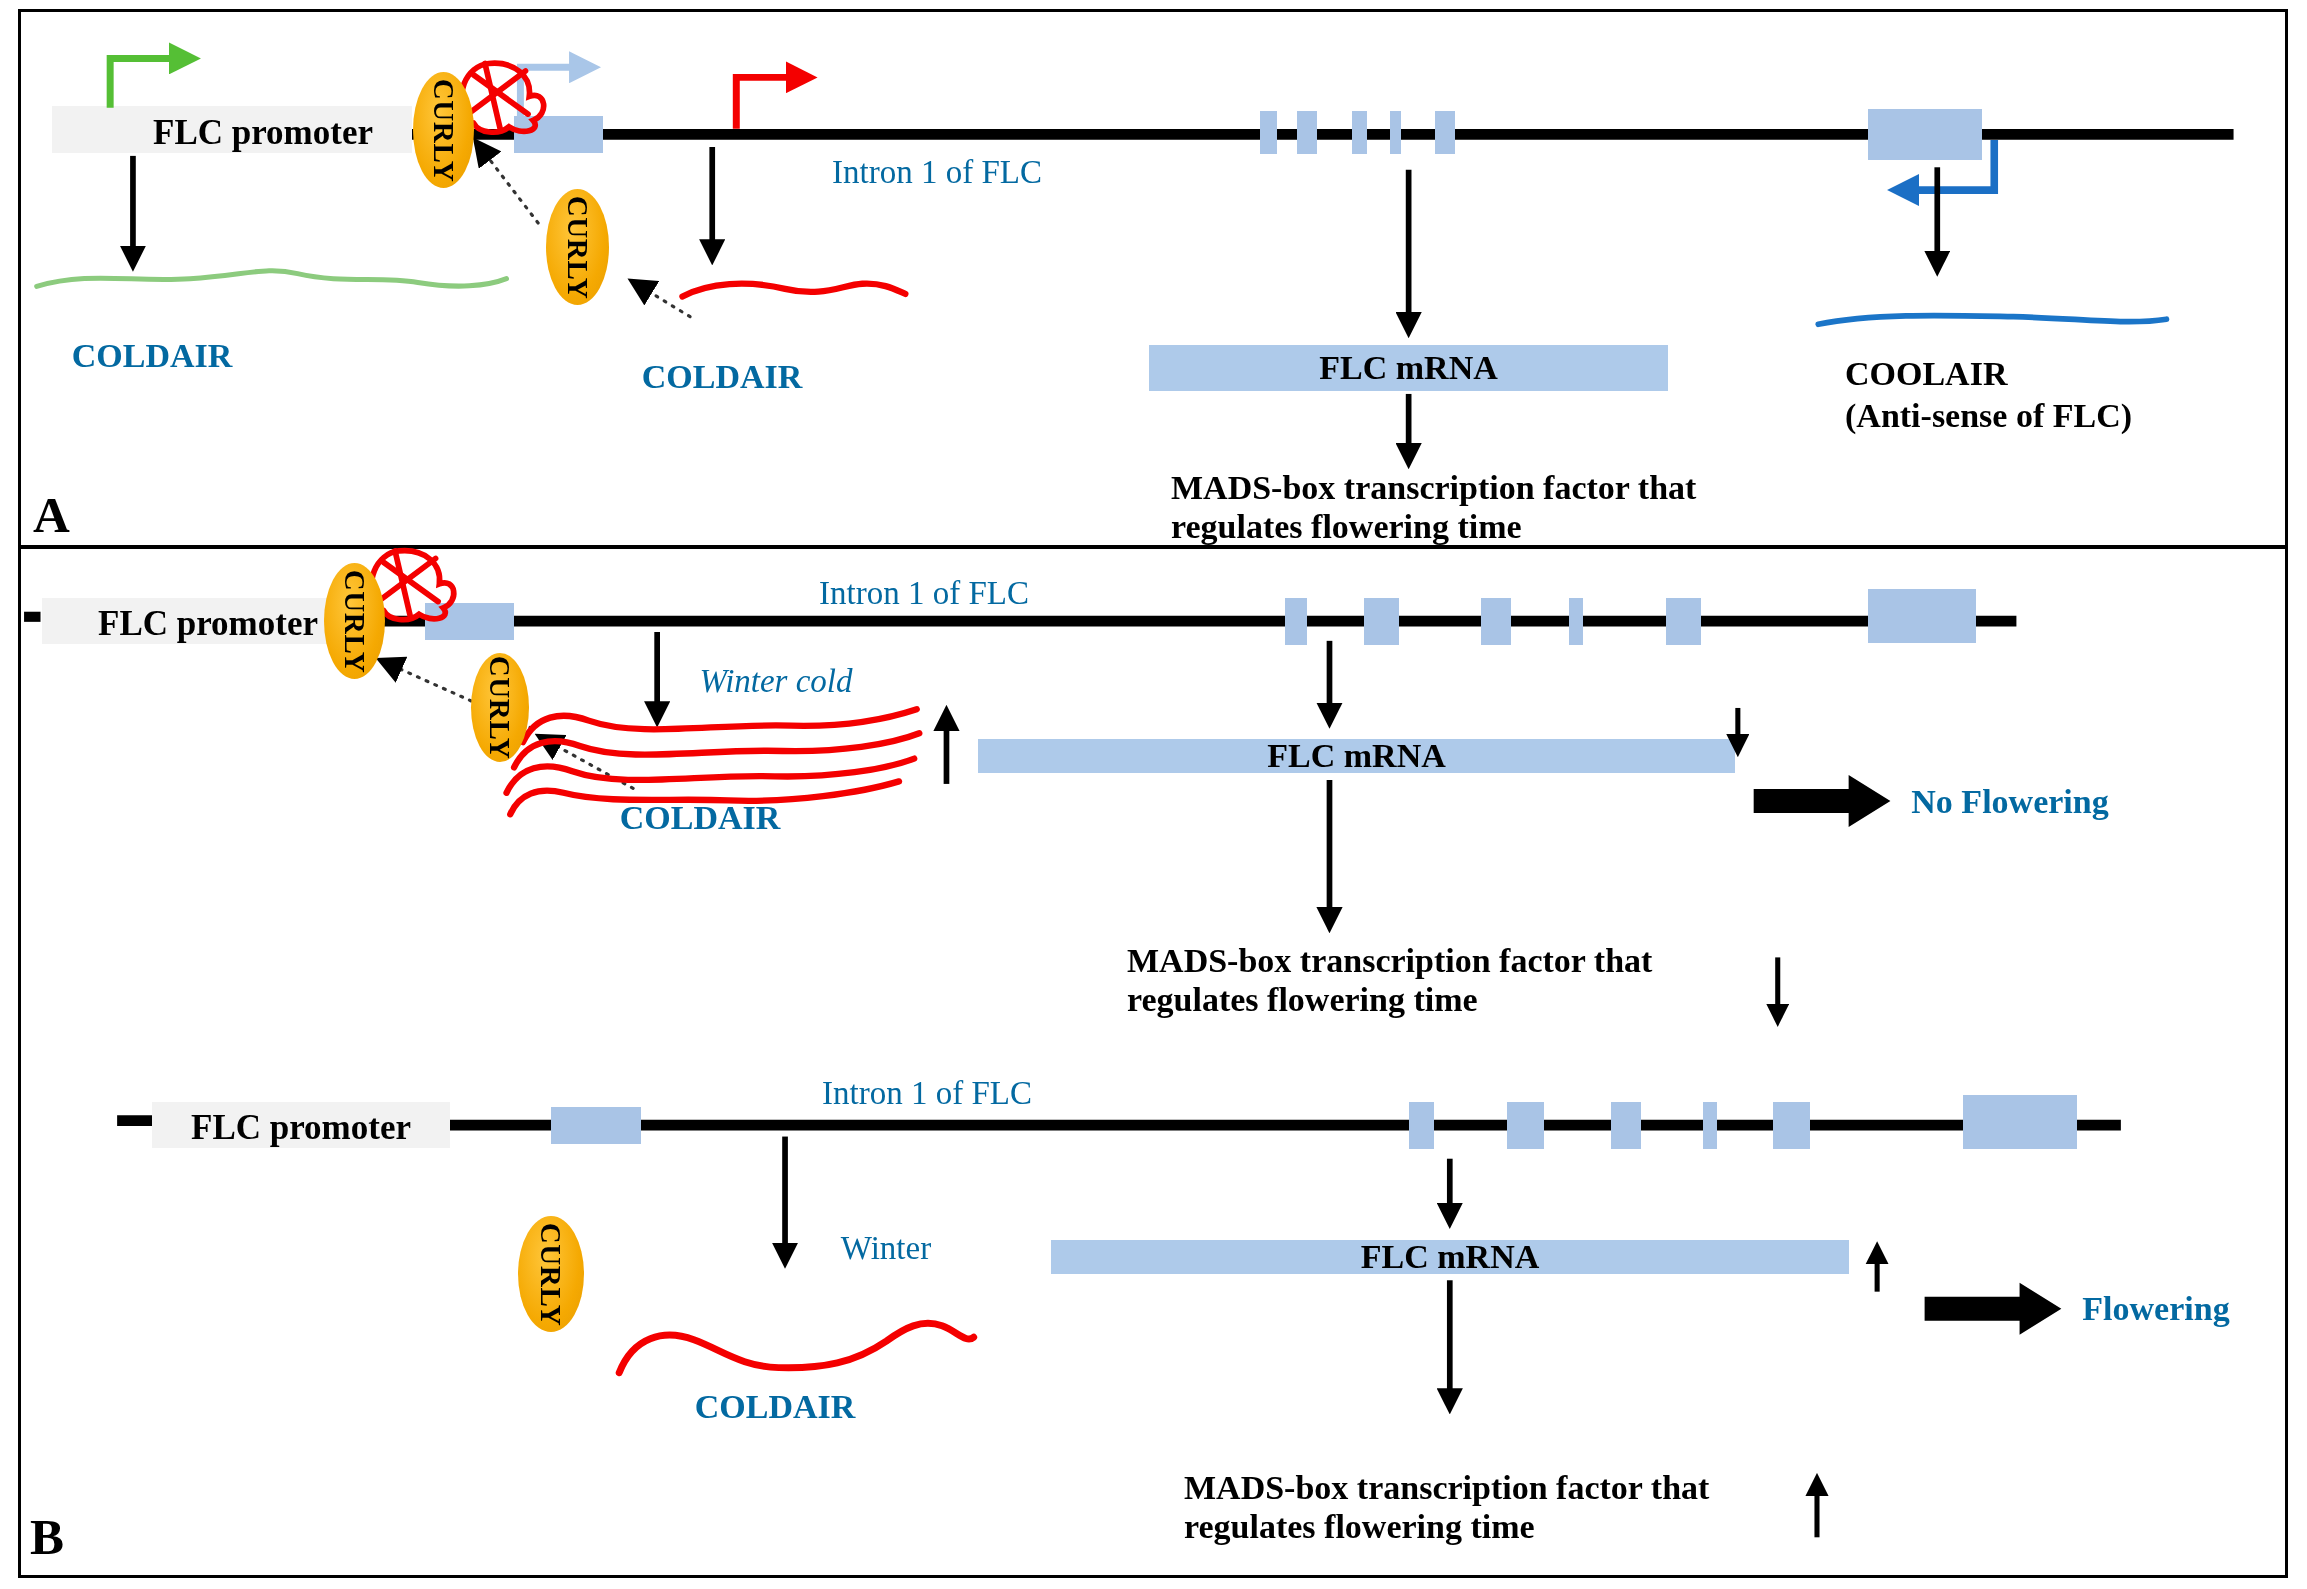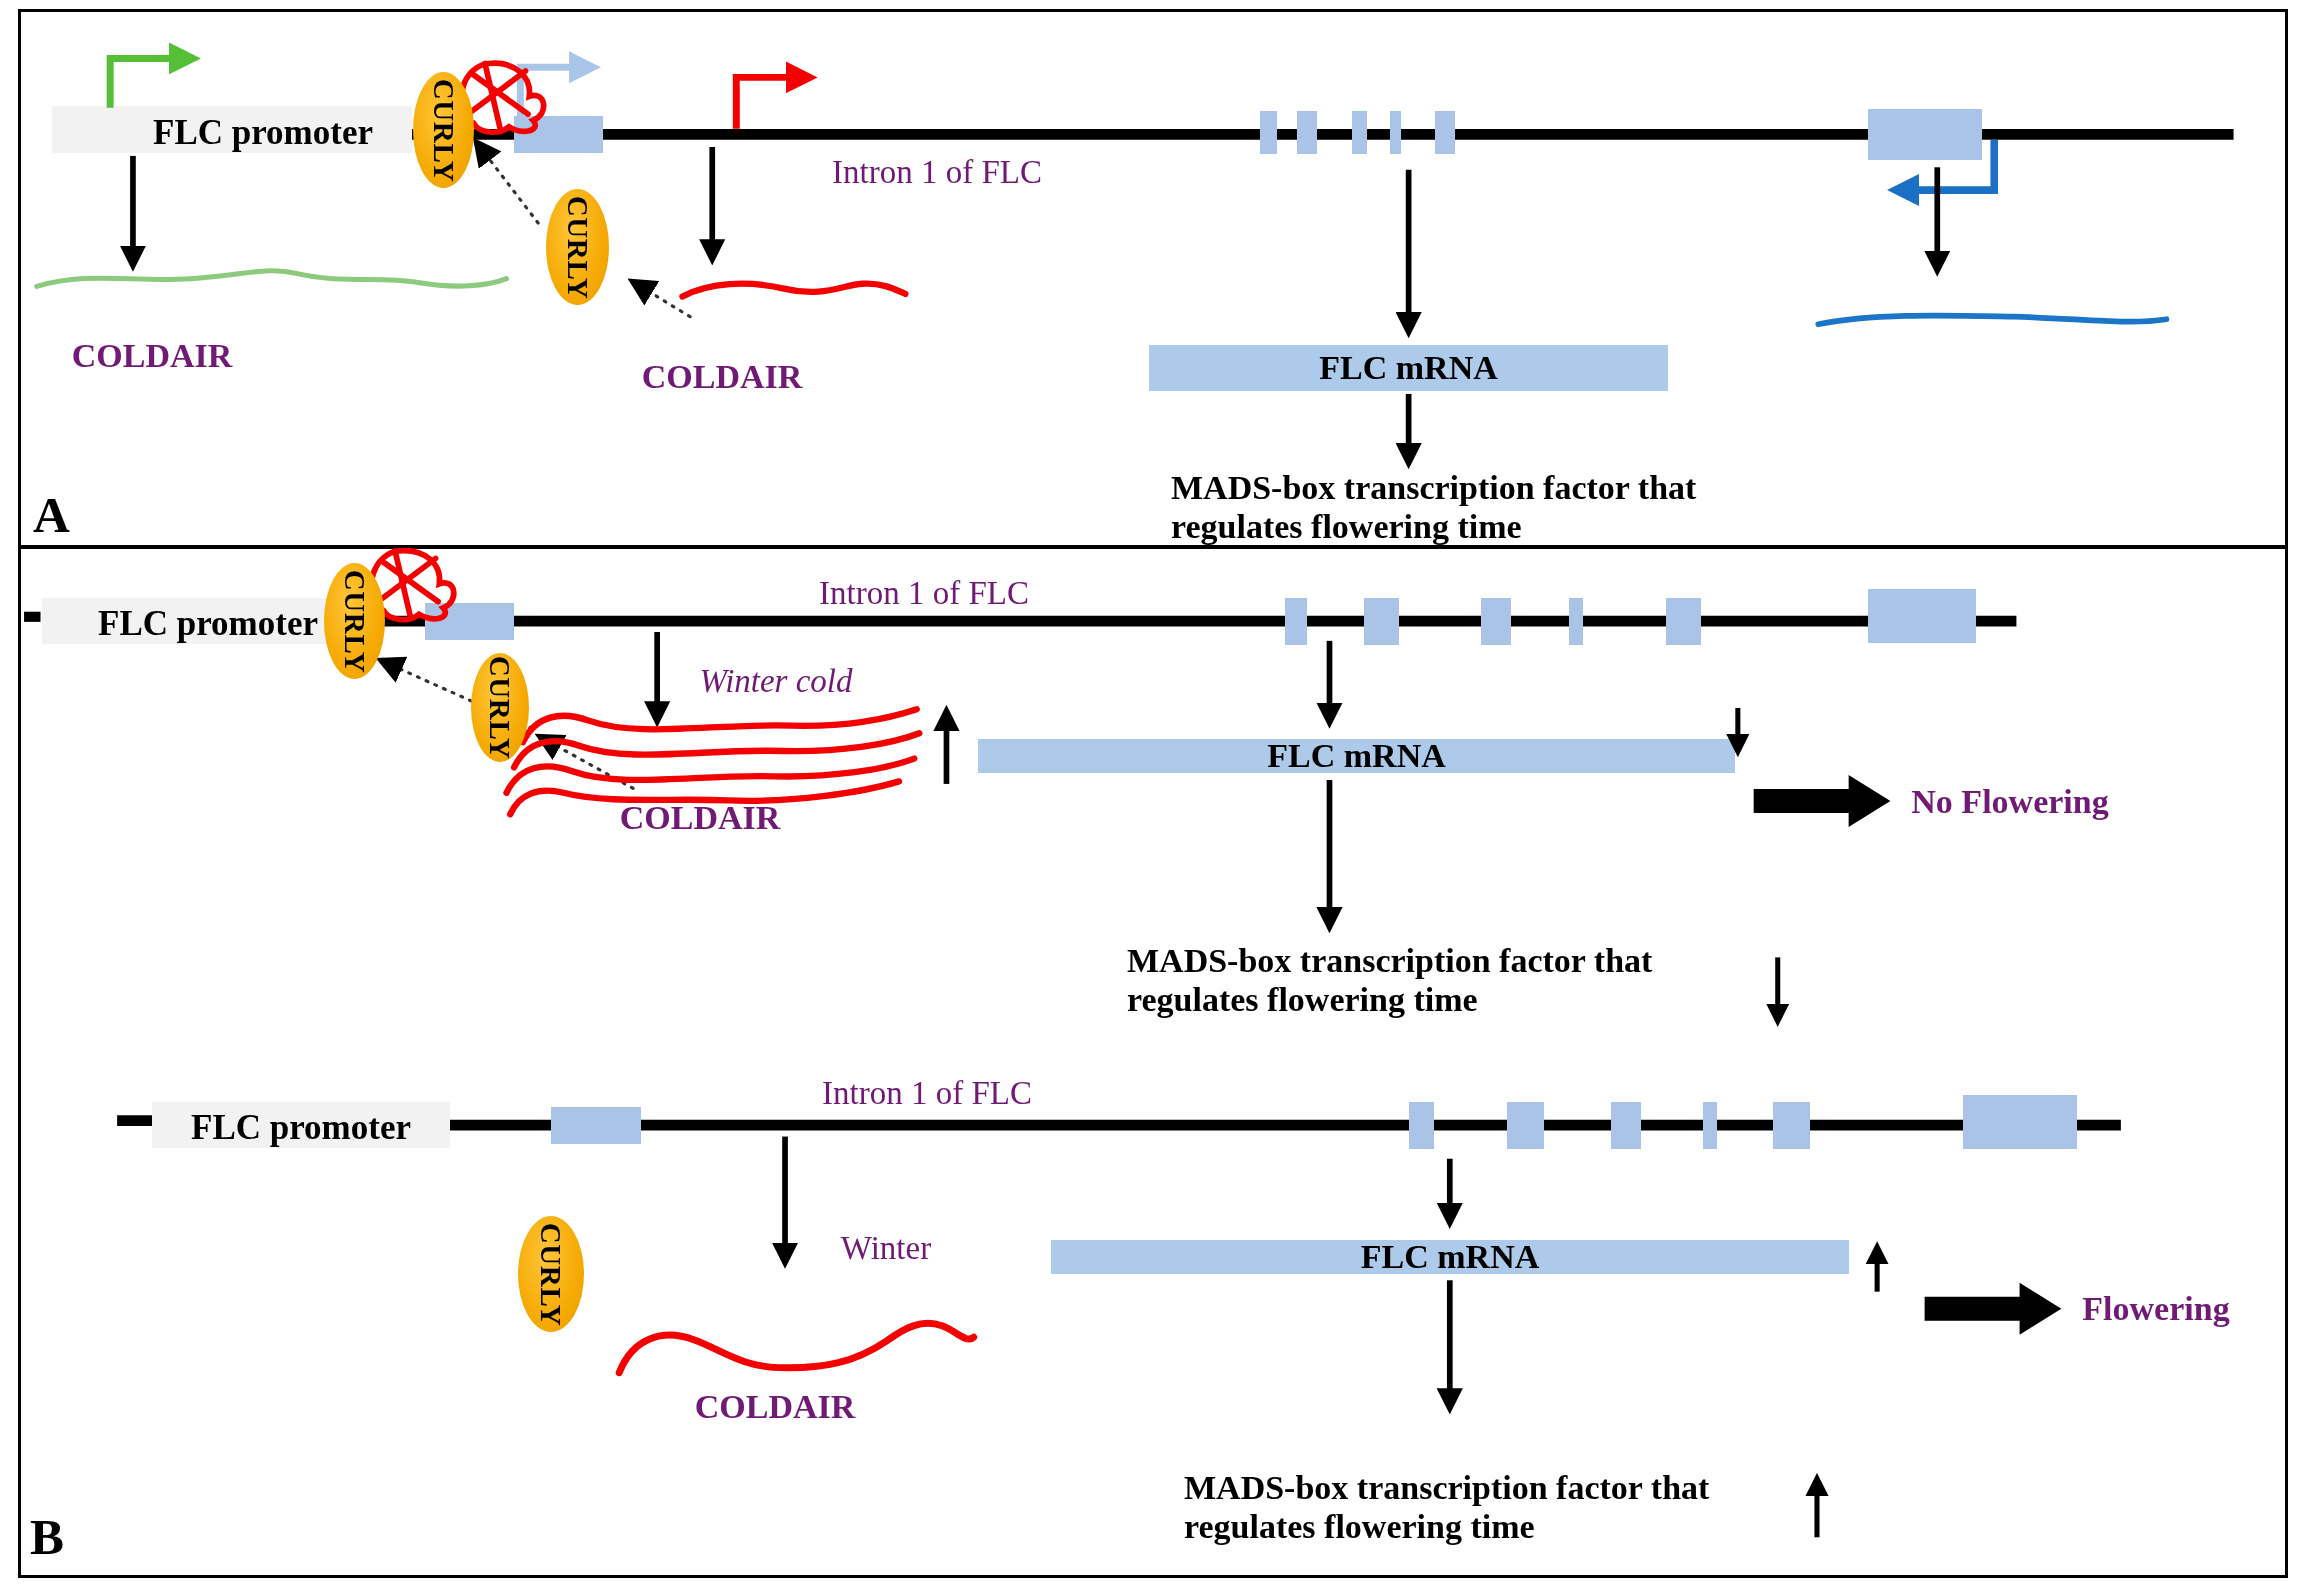--- a/index.html
+++ b/index.html
@@ -9,21 +9,21 @@
   svg.layer{position:absolute;left:0;top:0;width:2307px;height:1590px;pointer-events:none;}
   .z1{z-index:1}.z3{z-index:3}
   .exon{position:absolute;background:#A9C4E6;z-index:2;}
   .promoter{position:absolute;background:#F2F2F2;z-index:2;display:flex;align-items:flex-end;
             font-weight:bold;font-size:35px;color:#000;}
   .mrna{position:absolute;background:#AECAEA;z-index:2;display:flex;align-items:center;justify-content:center;
         font-weight:bold;font-size:34px;color:#000;text-align:center;}
   .curly{position:absolute;border-radius:50%;z-index:4;display:flex;align-items:center;justify-content:center;
          background:radial-gradient(ellipse at 42% 35%, #FFC63A 0%, #F5A902 62%, #E89C00 100%);}
   .curly span{transform:rotate(90deg);font-weight:bold;font-size:29px;letter-spacing:0.6px;color:#000;white-space:nowrap;}
-  .lbl{position:absolute;z-index:5;transform:translate(-50%,-50%);white-space:nowrap;color:#701a75;}
+  .lbl{position:absolute;z-index:5;transform:translate(-50%,-50%);white-space:nowrap;color:#0369a1;}
   .bold54{font-weight:bold;font-size:34px;}
   .reg52{font-weight:normal;font-size:33px;}
   .blk{position:absolute;z-index:5;color:#000;font-weight:bold;font-size:34px;line-height:39px;white-space:nowrap;}
   .corner{position:absolute;z-index:5;font-weight:bold;font-size:51px;color:#000;}
 </style>
 </head>
 <body>
 
 <div id="canvas">
 
@@ -182,20 +182,24 @@
     <span>CURLY</span>
     </div>
 
   <div class="lbl reg52" style="left:937px;top:172px;">Intron 1 of FLC</div>
   <div class="lbl bold54" style="left:152px;top:356px;">COLDAIR</div>
   <div class="lbl bold54" style="left:722px;top:377px;">COLDAIR</div>
   <div class="blk" style="left:1171px;top:468px;">
     <div>MADS-box transcription factor that</div>
     <div>regulates flowering time</div>
   </div>
+  <div class="blk" style="left:1845px;top:353px;line-height:42px;">
+    <div>COOLAIR</div>
+    <div>(Anti-sense of FLC)</div>
+  </div>
   <div class="corner" style="left:33px;top:486px;">A</div>
 
   <div class="lbl reg52" style="left:924px;top:593px;">Intron 1 of FLC</div>
   <div class="lbl reg52" style="left:776px;top:681px;font-style:italic;">Winter cold</div>
   <div class="lbl bold54" style="left:700px;top:818px;">COLDAIR</div>
   <div class="blk" style="left:1127px;top:941px;">
     <div>MADS-box transcription factor that</div>
     <div>regulates flowering time</div>
   </div>
   <div class="lbl bold54" style="left:2010px;top:802px;">No Flowering</div>

